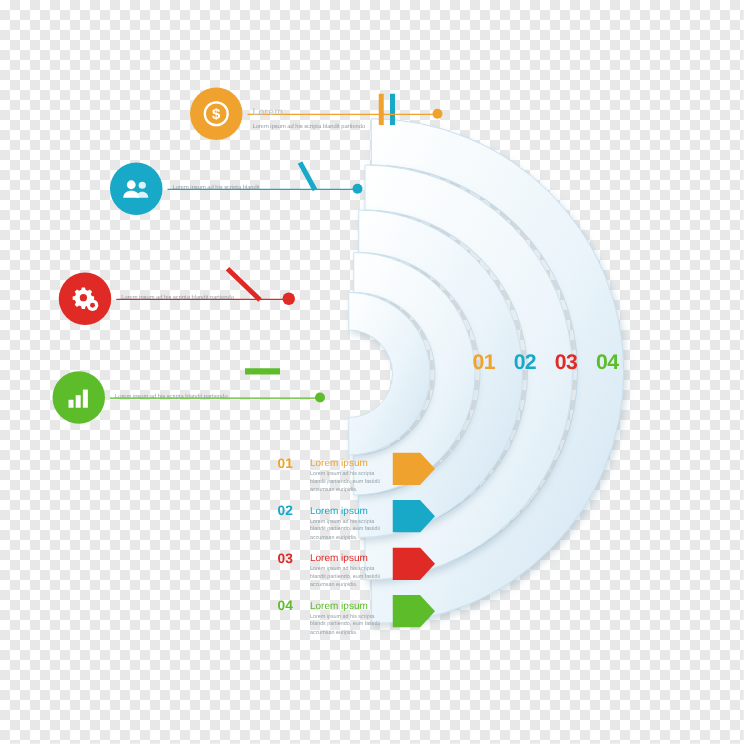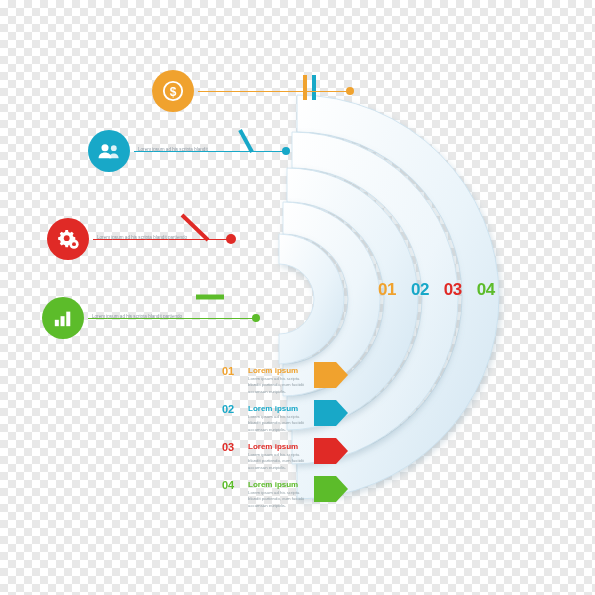--- a/index.html
+++ b/index.html
@@ -37,21 +37,21 @@
   .cotext .ttl{font-size:8px;color:#b9c2c9;letter-spacing:.4px;margin-bottom:1px;}
 
   
   .numrow{position:absolute;left:378px;top:280px;display:flex;gap:15px;}
   .numrow span{font-size:17px;font-weight:bold;letter-spacing:-.5px;}
 
   
   .legend{position:absolute;left:222px;top:362px;width:120px;}
   .legrow{position:relative;height:34px;margin-bottom:4px;}
   .legnum{position:absolute;left:0;top:3px;font-size:11px;font-weight:bold;}
-  .legttl{position:absolute;left:26px;top:4px;font-size:8px;font-weight:bold;}
+  .legttl{position:absolute;left:26px;top:4px;font-size:8px;font-weight:normal;}
   .legtxt{position:absolute;left:26px;top:14px;width:64px;font-size:4.3px;line-height:1.5;color:#93a0a8;}
   .arrow{position:absolute;left:92px;top:0px;width:34px;height:26px;}
 </style>
 </head>
 <body>
 
 <div id="stage">
 
   <div class="arcwrap">
     <svg width="595" height="595" viewBox="0 0 595 595">
@@ -115,20 +115,24 @@
   <div class="callout" style="left:152px;top:70px;">
     <div class="circ" style="background:#f0a22e">
       <svg width="22" height="22" viewBox="0 0 24 24">
         <circle cx="12" cy="12" r="10" fill="none" stroke="#fff" stroke-width="2"></circle>
         <text x="12" y="17" text-anchor="middle" font-size="13" font-weight="bold" fill="#fff" font-family="Liberation Sans, sans-serif">$</text>
       </svg>
     </div>
     <div class="calloutline" style="width:152px;background:#f0a22e;margin-left:4px;">
       <span class="dot" style="background:#f0a22e"></span>
     </div>
+    <div class="cotext">
+      <div class="ttl">Lorem</div>
+      <div>Lorem ipsum ad his scripta blandit partiendo</div>
+    </div>
   </div>
 
   <div class="callout" style="left:88px;top:130px;">
     <div class="circ" style="background:#18a8c8">
       <svg width="24" height="20" viewBox="0 0 30 22">
         <circle cx="10" cy="7" r="4.4" fill="#fff"></circle>
         <path d="M2 20c0-4.4 3.6-7 8-7s8 2.6 8 7z" fill="#fff"></path>
         <circle cx="21" cy="7.5" r="3.6" fill="#fff" opacity=".85"></circle>
         <path d="M15 20c0-3.8 2.8-6 6-6s6 2.2 6 6z" fill="#fff" opacity=".85"></path>
       </svg>

